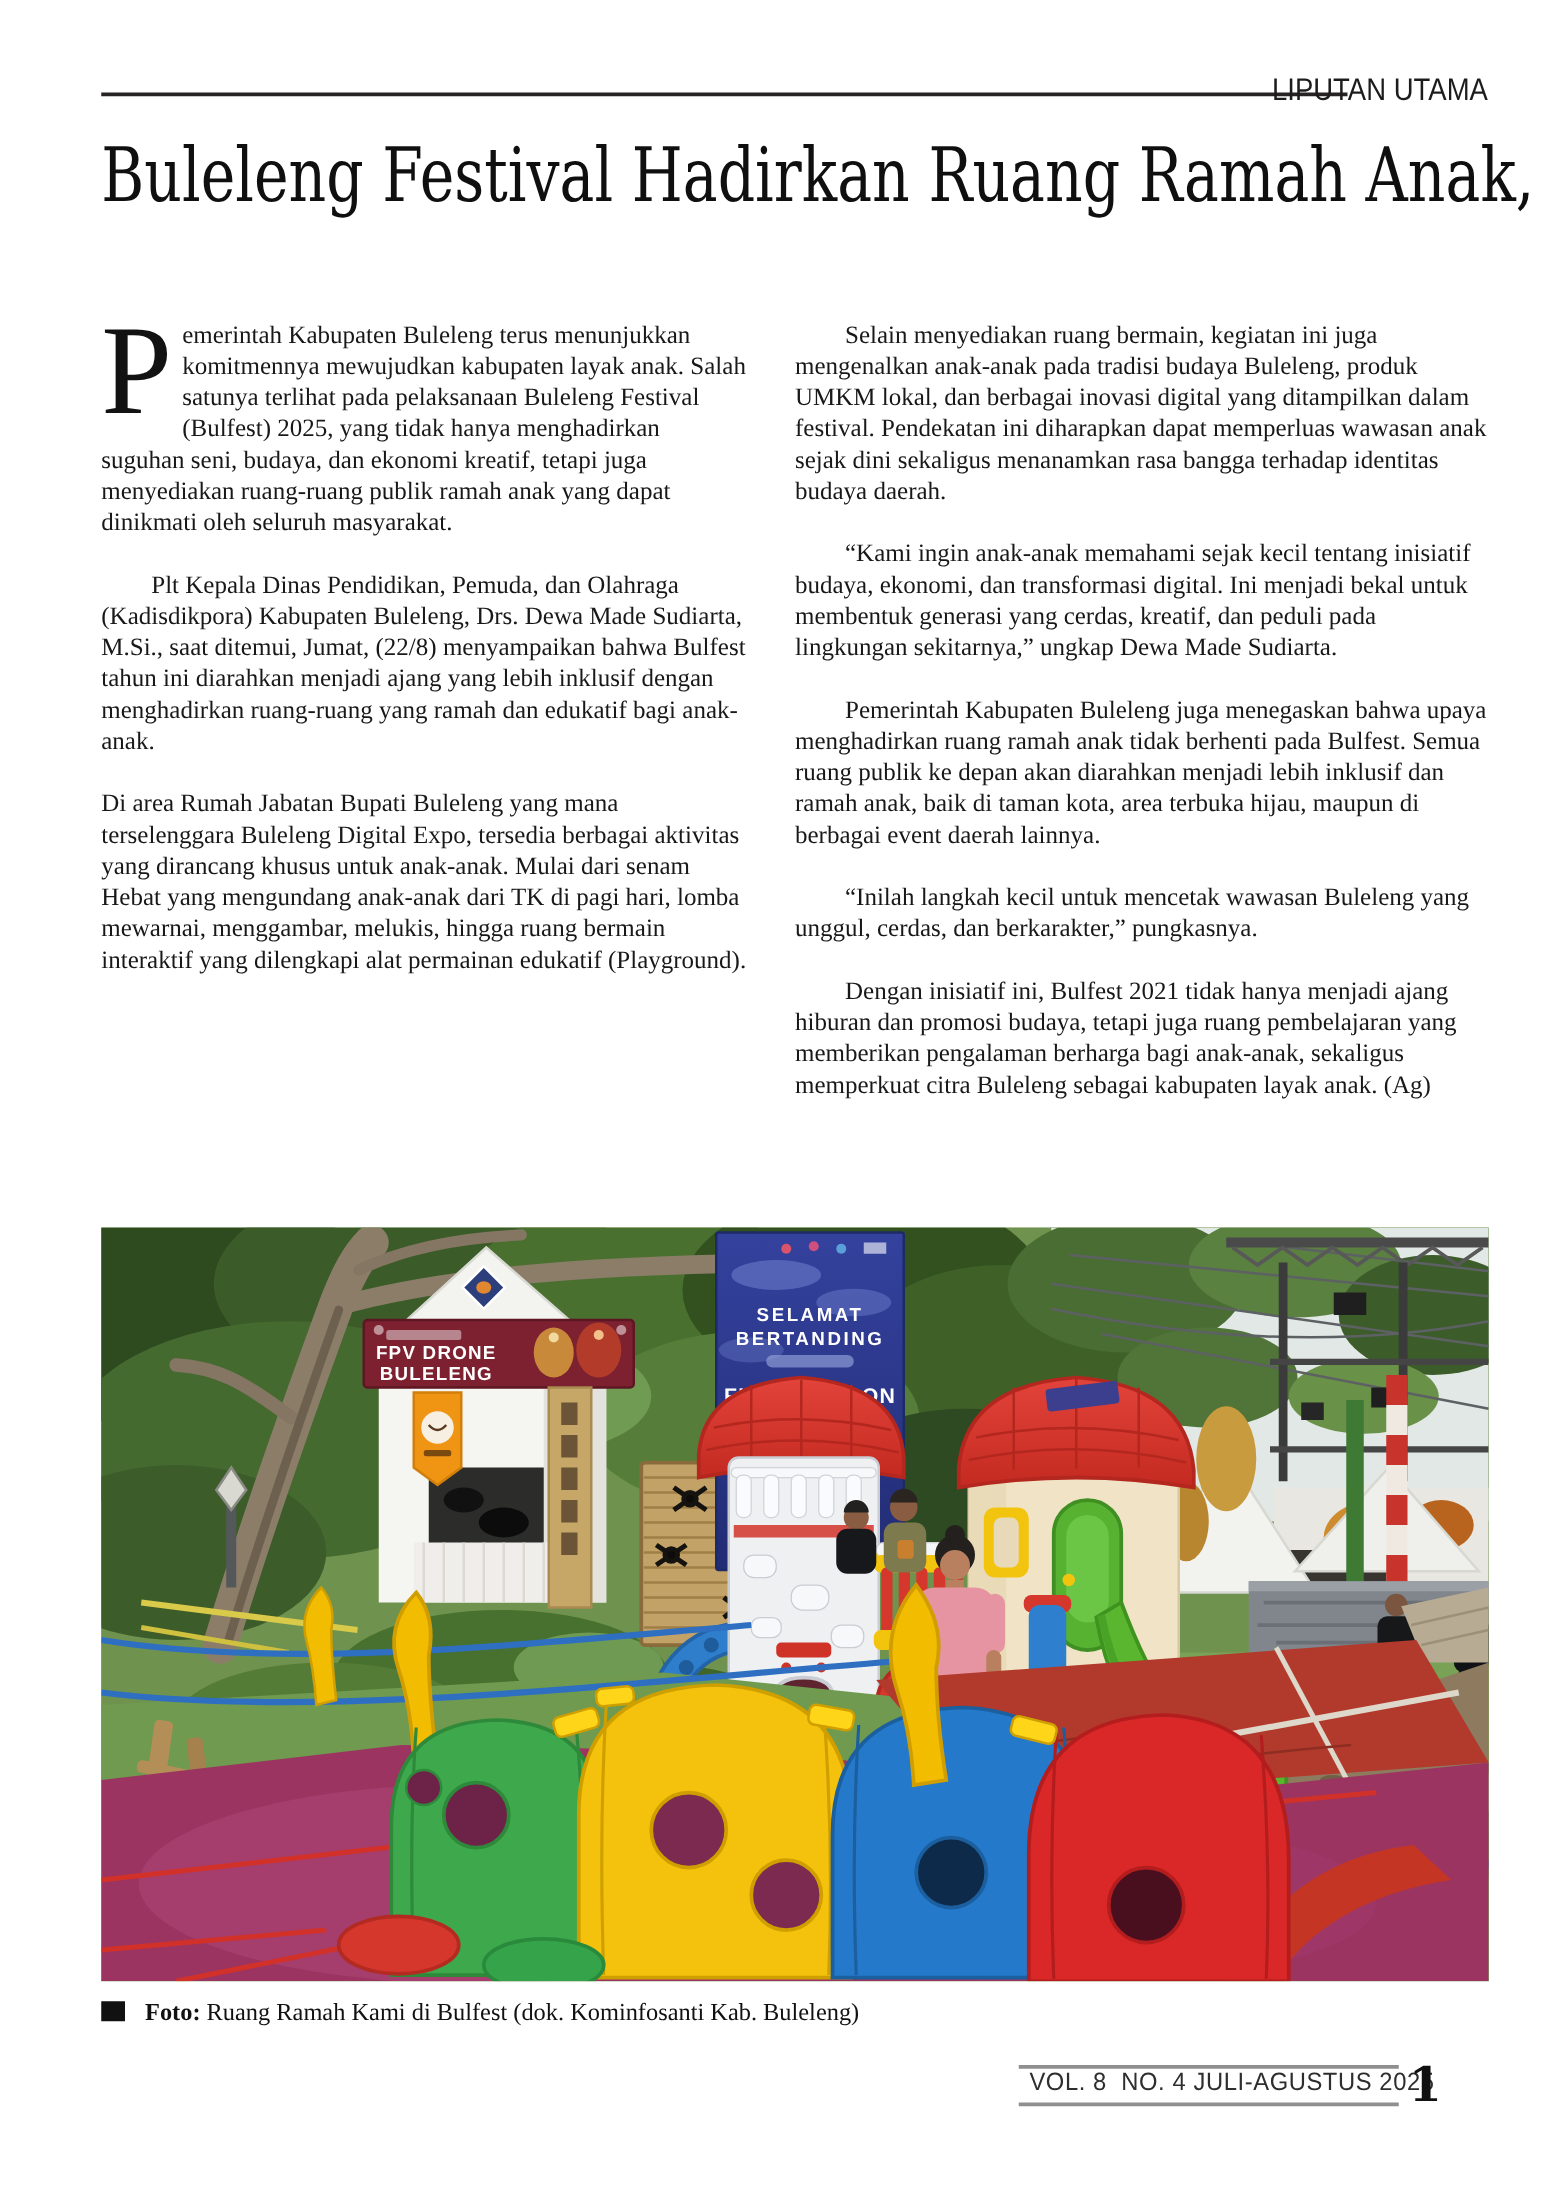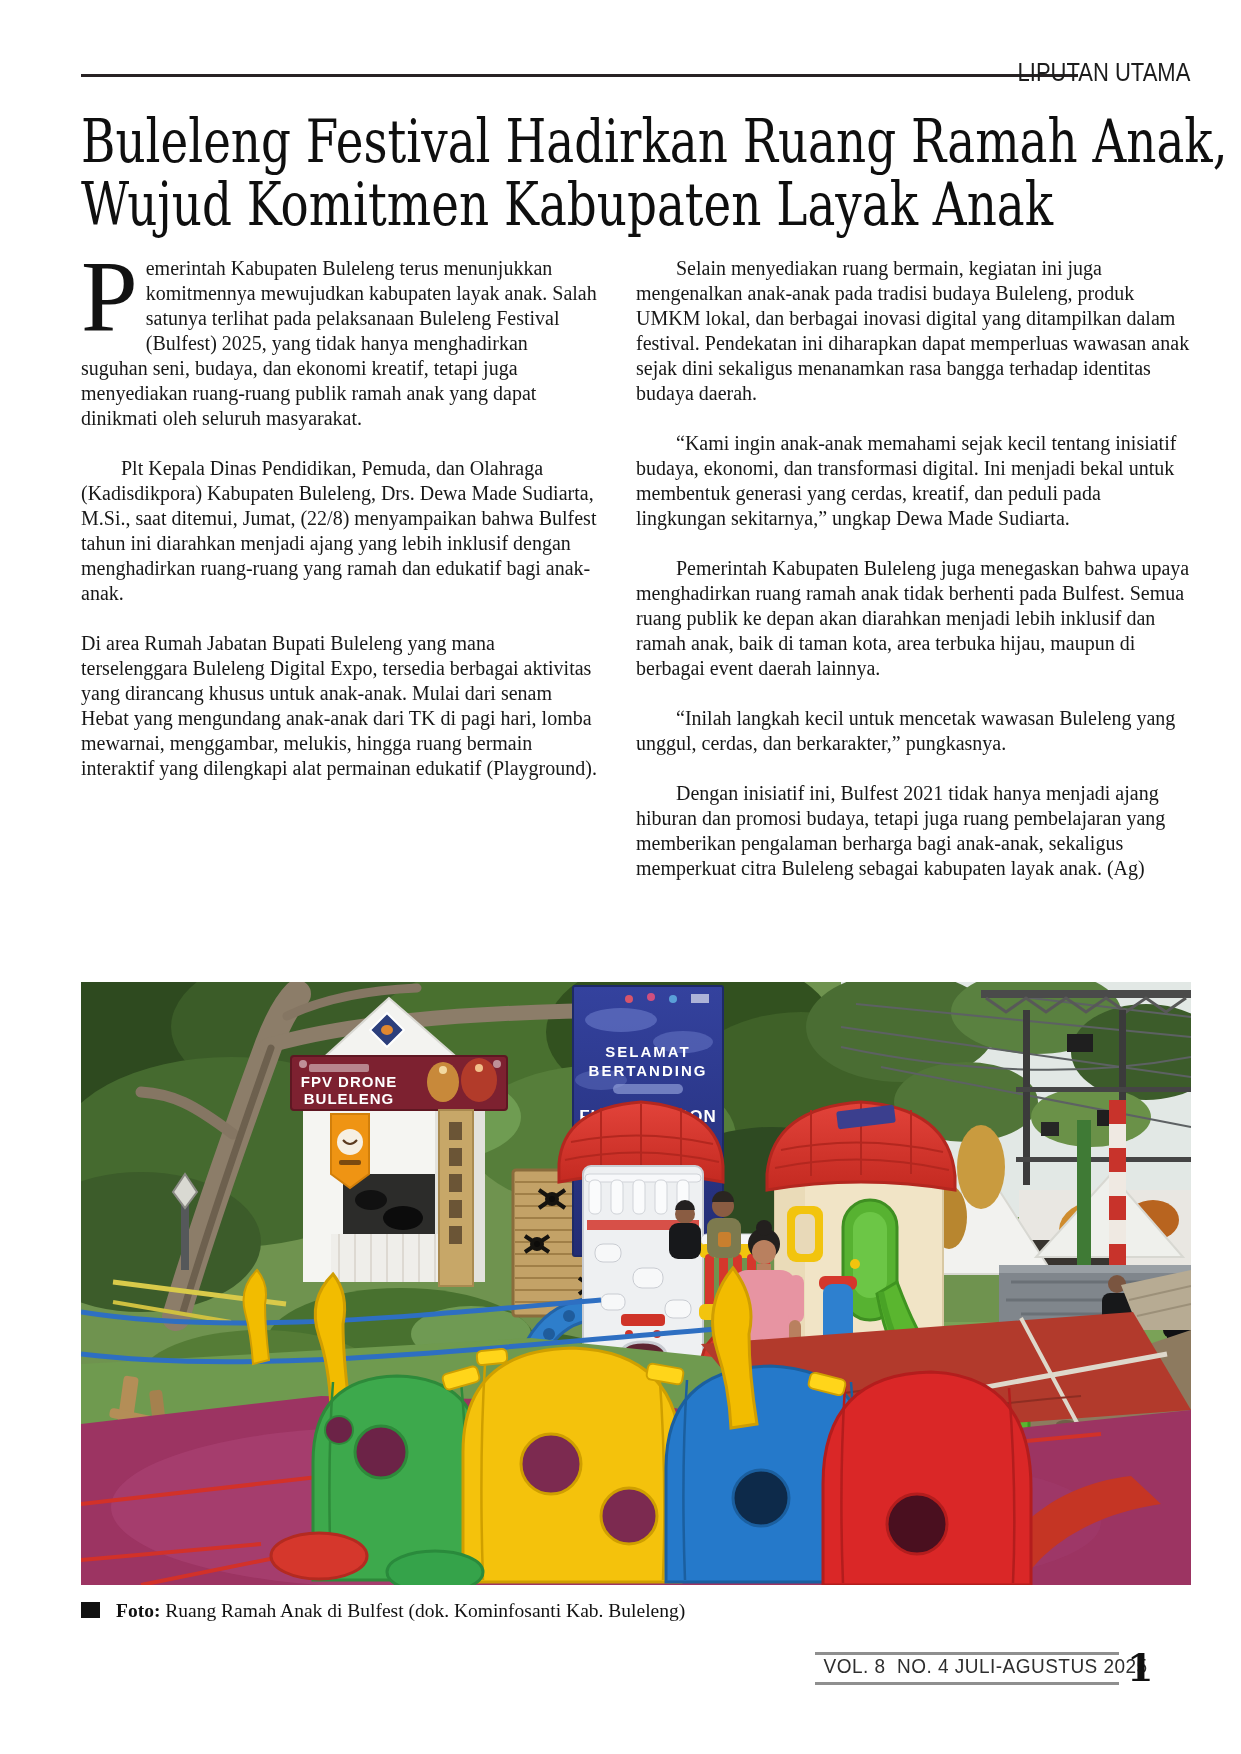--- a/index.html
+++ b/index.html
@@ -48,21 +48,20 @@
 </head>
 <body>
 
 <div class="page">
 
   <div class="header-rule"></div>
   <div class="section-label">LIPUTAN UTAMA</div>
 
   <h1 class="title">
     <span class="tline"><span class="condense">Buleleng Festival Hadirkan Ruang Ramah Anak,</span></span>
-    <span class="tline"><span class="condense">Wujud Komitmen Kabupaten Layak Anak</span></span>
   </h1>
 
   <div class="col col-left">
     <p><span class="dropcap">P</span><span>emerintah Kabupaten Buleleng terus menunjukkan komitmennya mewujudkan kabupaten layak anak. Salah satunya terlihat pada pelaksanaan Buleleng Festival (Bulfest) 2025, yang tidak hanya menghadirkan suguhan seni, budaya, dan ekonomi kreatif, tetapi juga menyediakan ruang-ruang publik ramah anak yang dapat dinikmati oleh seluruh masyarakat.</span></p>
     <p class="indent">Plt Kepala Dinas Pendidikan, Pemuda, dan Olahraga (Kadisdikpora) Kabupaten Buleleng, Drs. Dewa Made Sudiarta, M.Si., saat ditemui, Jumat, (22/8) menyampaikan bahwa Bulfest tahun ini diarahkan menjadi ajang yang lebih inklusif dengan menghadirkan ruang-ruang yang ramah dan edukatif bagi anak-anak.</p>
     <p>Di area Rumah Jabatan Bupati Buleleng yang mana terselenggara Buleleng Digital Expo, tersedia berbagai aktivitas yang dirancang khusus untuk anak-anak. Mulai dari senam Hebat yang mengundang anak-anak dari TK di pagi hari, lomba mewarnai, menggambar, melukis, hingga ruang bermain interaktif yang dilengkapi alat permainan edukatif (Playground).</p>
   </div>
 
   <div class="col col-right">
     <p class="indent">Selain menyediakan ruang bermain, kegiatan ini juga mengenalkan anak-anak pada tradisi budaya Buleleng, produk UMKM lokal, dan berbagai inovasi digital yang ditampilkan dalam festival. Pendekatan ini diharapkan dapat memperluas wawasan anak sejak dini sekaligus menanamkan rasa bangga terhadap identitas budaya daerah.</p>
@@ -422,21 +421,21 @@
         <path d="M764,404 Q758,500 762,601 M928,406 Q936,510 932,601" stroke="#b31d1d" stroke-width="2.5" fill="none"></path>
         <circle cx="836" cy="542" r="30" fill="#4a0f1f" stroke="#b31d1d" stroke-width="3"></circle>
         <rect x="728" y="394" width="36" height="16" rx="5" fill="#ffd51a" stroke="#cf9f00" stroke-width="2" transform="rotate(14 746 402)"></rect>
         <ellipse cx="238" cy="574" rx="48" ry="23" fill="#d5372c" stroke="#b32a20" stroke-width="3"></ellipse>
         <ellipse cx="354" cy="590" rx="48" ry="21" fill="#35a34a" stroke="#2a8a3c" stroke-width="3"></ellipse>
       </g>
     </svg>
   </div>
 
   <div class="caption">
-    <span class="sq"></span><b>Foto:</b><span> Ruang Ramah Anak di Bulfest (dok. Kominfosanti Kab. Buleleng)</span>
+    <span class="sq"></span><b>Foto:</b><span> Ruang Ramah Kami di Bulfest (dok. Kominfosanti Kab. Buleleng)</span>
   </div>
 
   <div class="footer-box">
     <span class="vol">VOL. 8  NO. 4 JULI-AGUSTUS 2025</span>
   </div>
   <div class="page-number">1</div>
 
 </div>
 
 </body></html>

